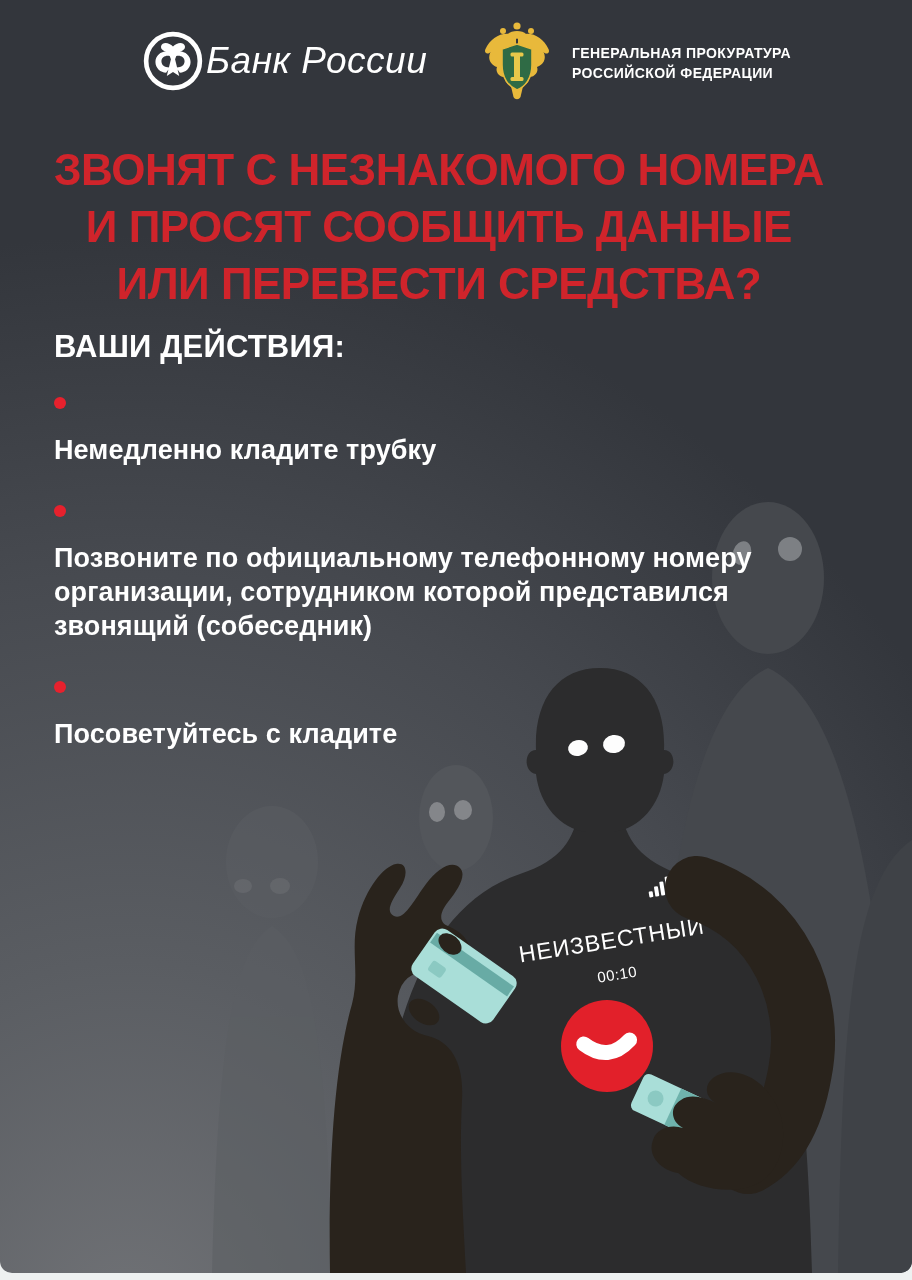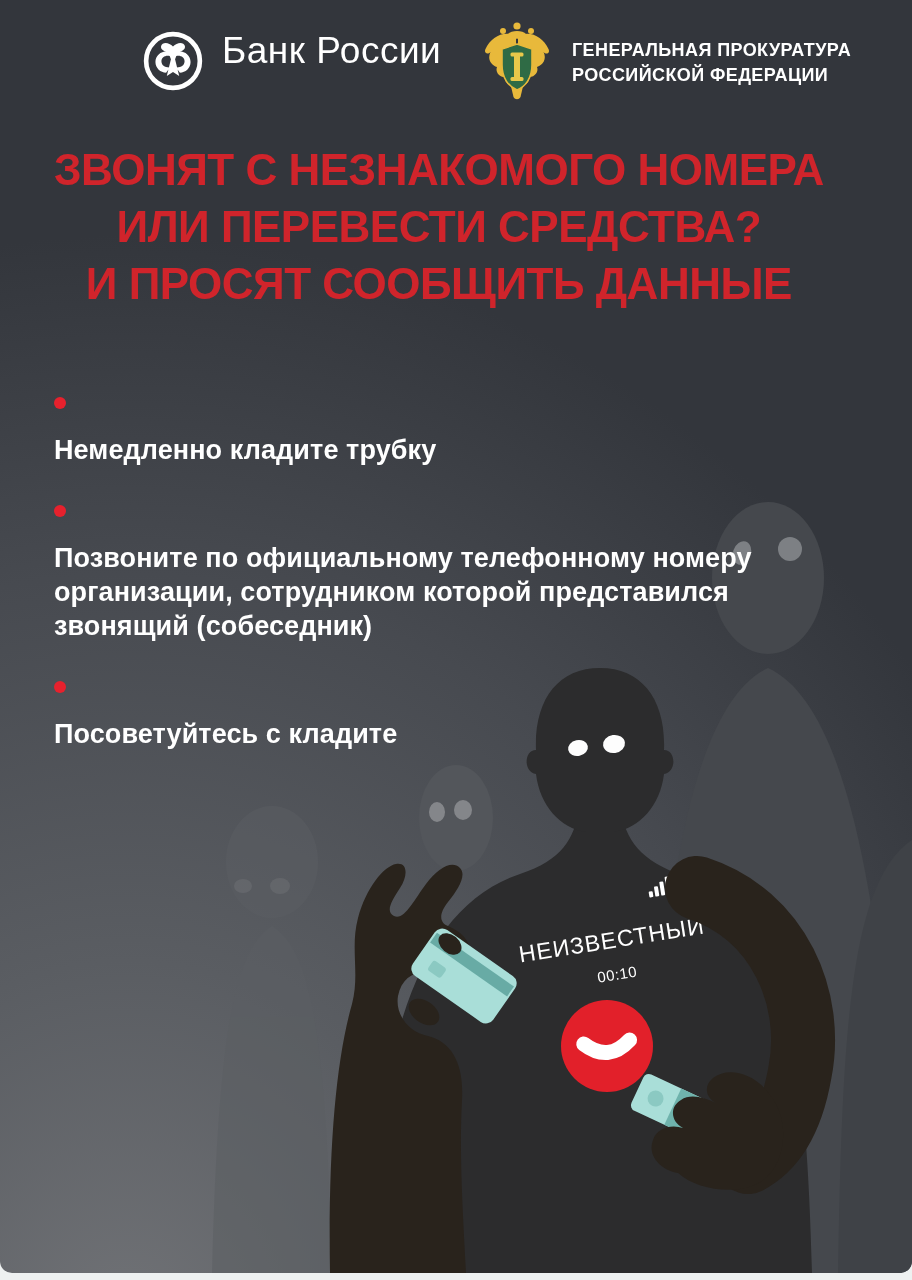--- a/index.html
+++ b/index.html
@@ -11,27 +11,27 @@
   .poster{
     position:relative;width:912px;height:1273px;overflow:hidden;
     border-radius:0 0 12px 12px;
     background:radial-gradient(120% 95% at 14% 104%,
       #707276 0%, #5a5d62 30%, #474a50 62%, #33363c 90%);
   }
   .illustration{position:absolute;left:0;top:0;width:912px;height:1273px;}
   .content{position:absolute;inset:0;z-index:2;}
 
   
-  .bank-logo{position:absolute;left:142px;top:30px;display:flex;gap:18px;}
+  .bank-logo{position:absolute;left:142px;top:30px;display:flex;align-items:center;gap:2px;font-style:italic;}
   .cbr-emblem{width:62px;height:62px;}
   .bank-name{color:#fff;font-size:37px;font-weight:400;letter-spacing:.5px;}
   .prosecutor-logo{position:absolute;left:474px;top:20px;display:flex;align-items:center;gap:12px;}
   .gp-emblem{width:86px;height:86px;}
   .gp-text{display:flex;flex-direction:column;gap:3px;color:#fff;
-    font-size:18px;font-weight:700;letter-spacing:.4px;line-height:1.2;}
+    font-size:14px;font-weight:700;letter-spacing:.4px;line-height:1.2;}
 
   
   .headline{position:absolute;left:54px;top:141px;margin:0;display:flex;flex-direction:column;
     color:var(--headline-red,#d0242b);font-size:44px;line-height:57px;font-weight:800;letter-spacing:-.5px;align-items:center;}
 
   .actions-title{position:absolute;left:54px;top:329px;margin:0;color:#fff;
     font-size:31px;font-weight:800;letter-spacing:.2px;}
 
   .actions-list{position:absolute;left:54px;top:386px;margin:0;padding:0;list-style:none;
     width:760px;display:flex;flex-direction:column;gap:27px;}
@@ -158,24 +158,25 @@
         </g>
       </svg>
       <div class="gp-text">
         <span>ГЕНЕРАЛЬНАЯ ПРОКУРАТУРА</span>
         <span>РОССИЙСКОЙ ФЕДЕРАЦИИ</span>
       </div>
     </div>
 
     <h1 class="headline">
       <span>ЗВОНЯТ С НЕЗНАКОМОГО НОМЕРА</span>
+      <span>И ПРОСЯТ СООБЩИТЬ ДАННЫЕ</span>
       <span>ИЛИ ПЕРЕВЕСТИ СРЕДСТВА?</span>
-      <span>И ПРОСЯТ СООБЩИТЬ ДАННЫЕ</span>
     </h1>
 
+    <h2 class="actions-title">ВАШИ ДЕЙСТВИЯ:</h2>
 
     <ul class="actions-list">
       <li>
         <span class="dot"></span>
         <span class="txt">Немедленно кладите трубку</span>
       </li>
       <li>
         <span class="dot"></span>
         <span class="txt">Позвоните по официальному телефонному номеру организации, сотрудником которой представился звонящий (собеседник)</span>
       </li>

